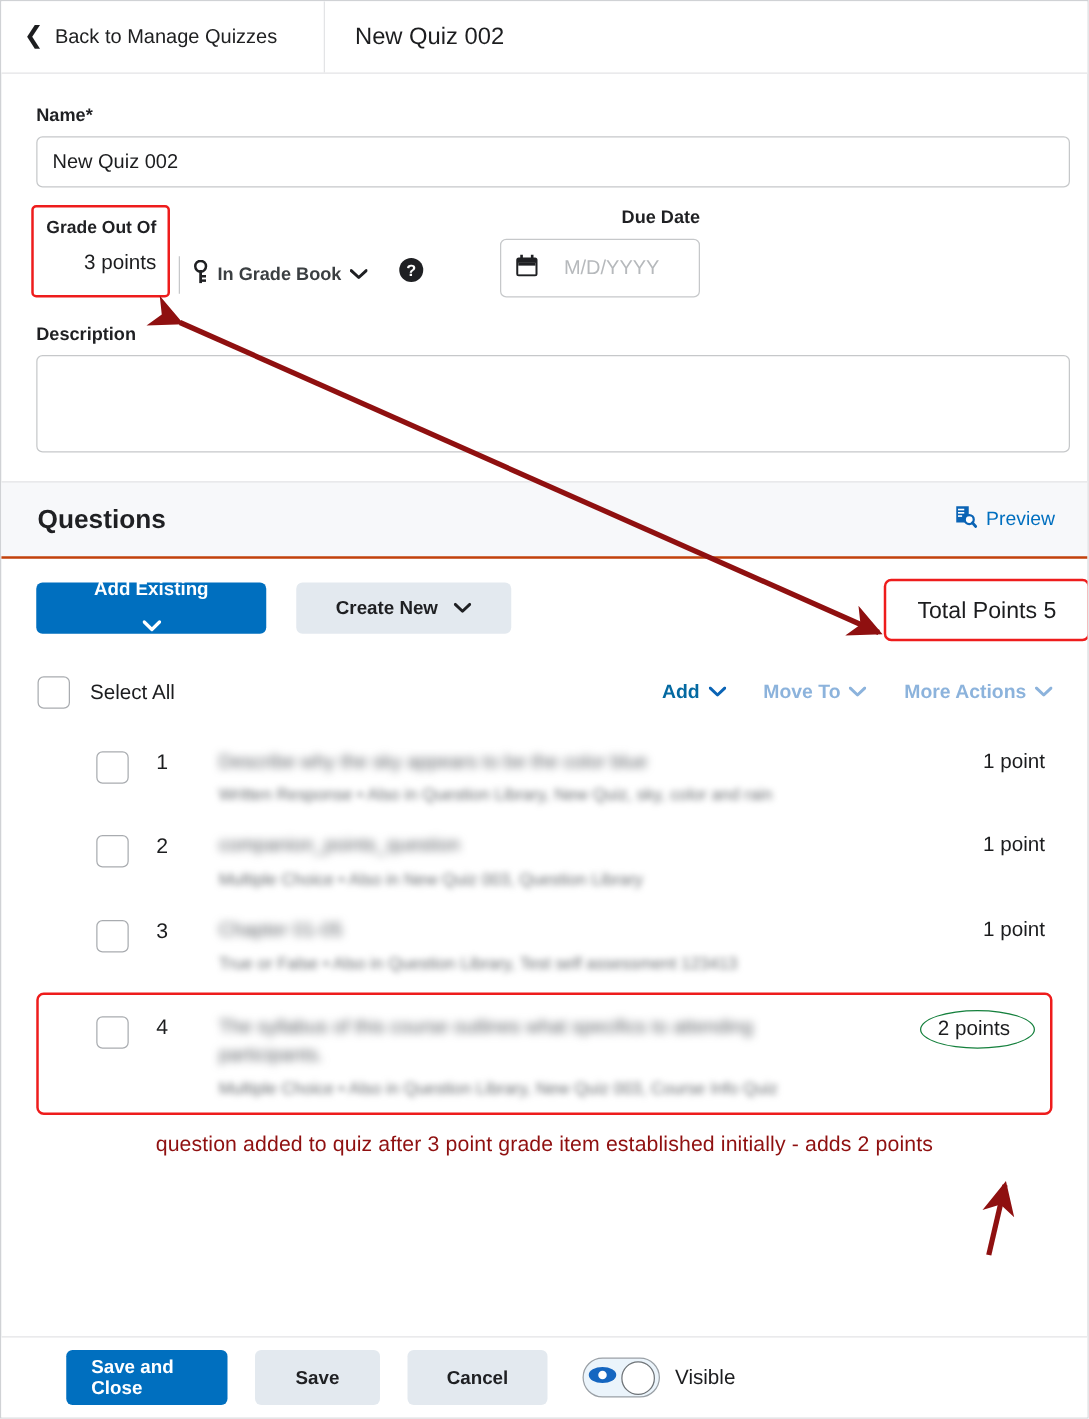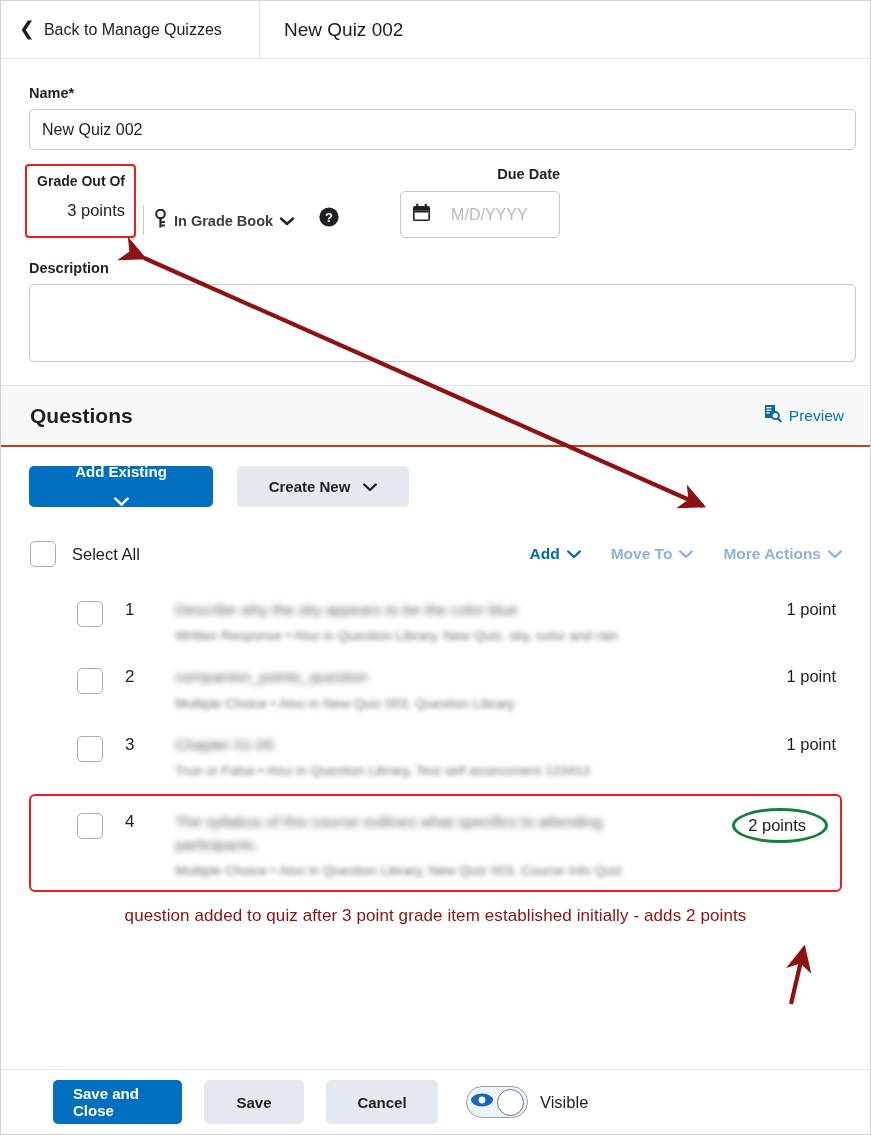--- a/index.html
+++ b/index.html
@@ -216,21 +216,21 @@
     margin: 2px 6px 0 0; white-space: nowrap;
   }
   .qrow-highlight {
     border: 2px solid #ee1c1c; border-radius: 6px;
     margin-top: 6px;
     padding: 14px 0 12px 0;
     position: relative;
   }
   .qrow-highlight .cbox { margin-left: 46px; }
   .points-ellipse {
-    border: 3px solid #15803d;
+    border: 1px solid #15803d;
     border-radius: 50%;
     padding: 5px 13px;
     margin-right: 12px;
     margin-top: -2px;
     display:inline-block;
   }
 
   
   .caption {
     text-align: center;
@@ -380,20 +380,21 @@
       </span>
     </div>
     <div class="btn btn-secondary">
       <span>Create New</span>
       <span>
         <svg width="14" height="9" viewBox="0 0 14 9">
             <path d="M1.2 1.5 L7 7 L12.8 1.5" fill="none" stroke="#1f2023" stroke-width="2.3" stroke-linecap="round" stroke-linejoin="round"></path>
           </svg>
       </span>
     </div>
+    <div class="total-points">Total Points 5</div>
   </div>
 
   <div class="selectall-row">
     <div class="cbox"></div>
     <span class="selectall-label">Select All</span>
     <div class="actions">
       <div class="act act-on">
         <span>Add</span>
         <span>
           <svg width="14" height="9" viewBox="0 0 14 9">

